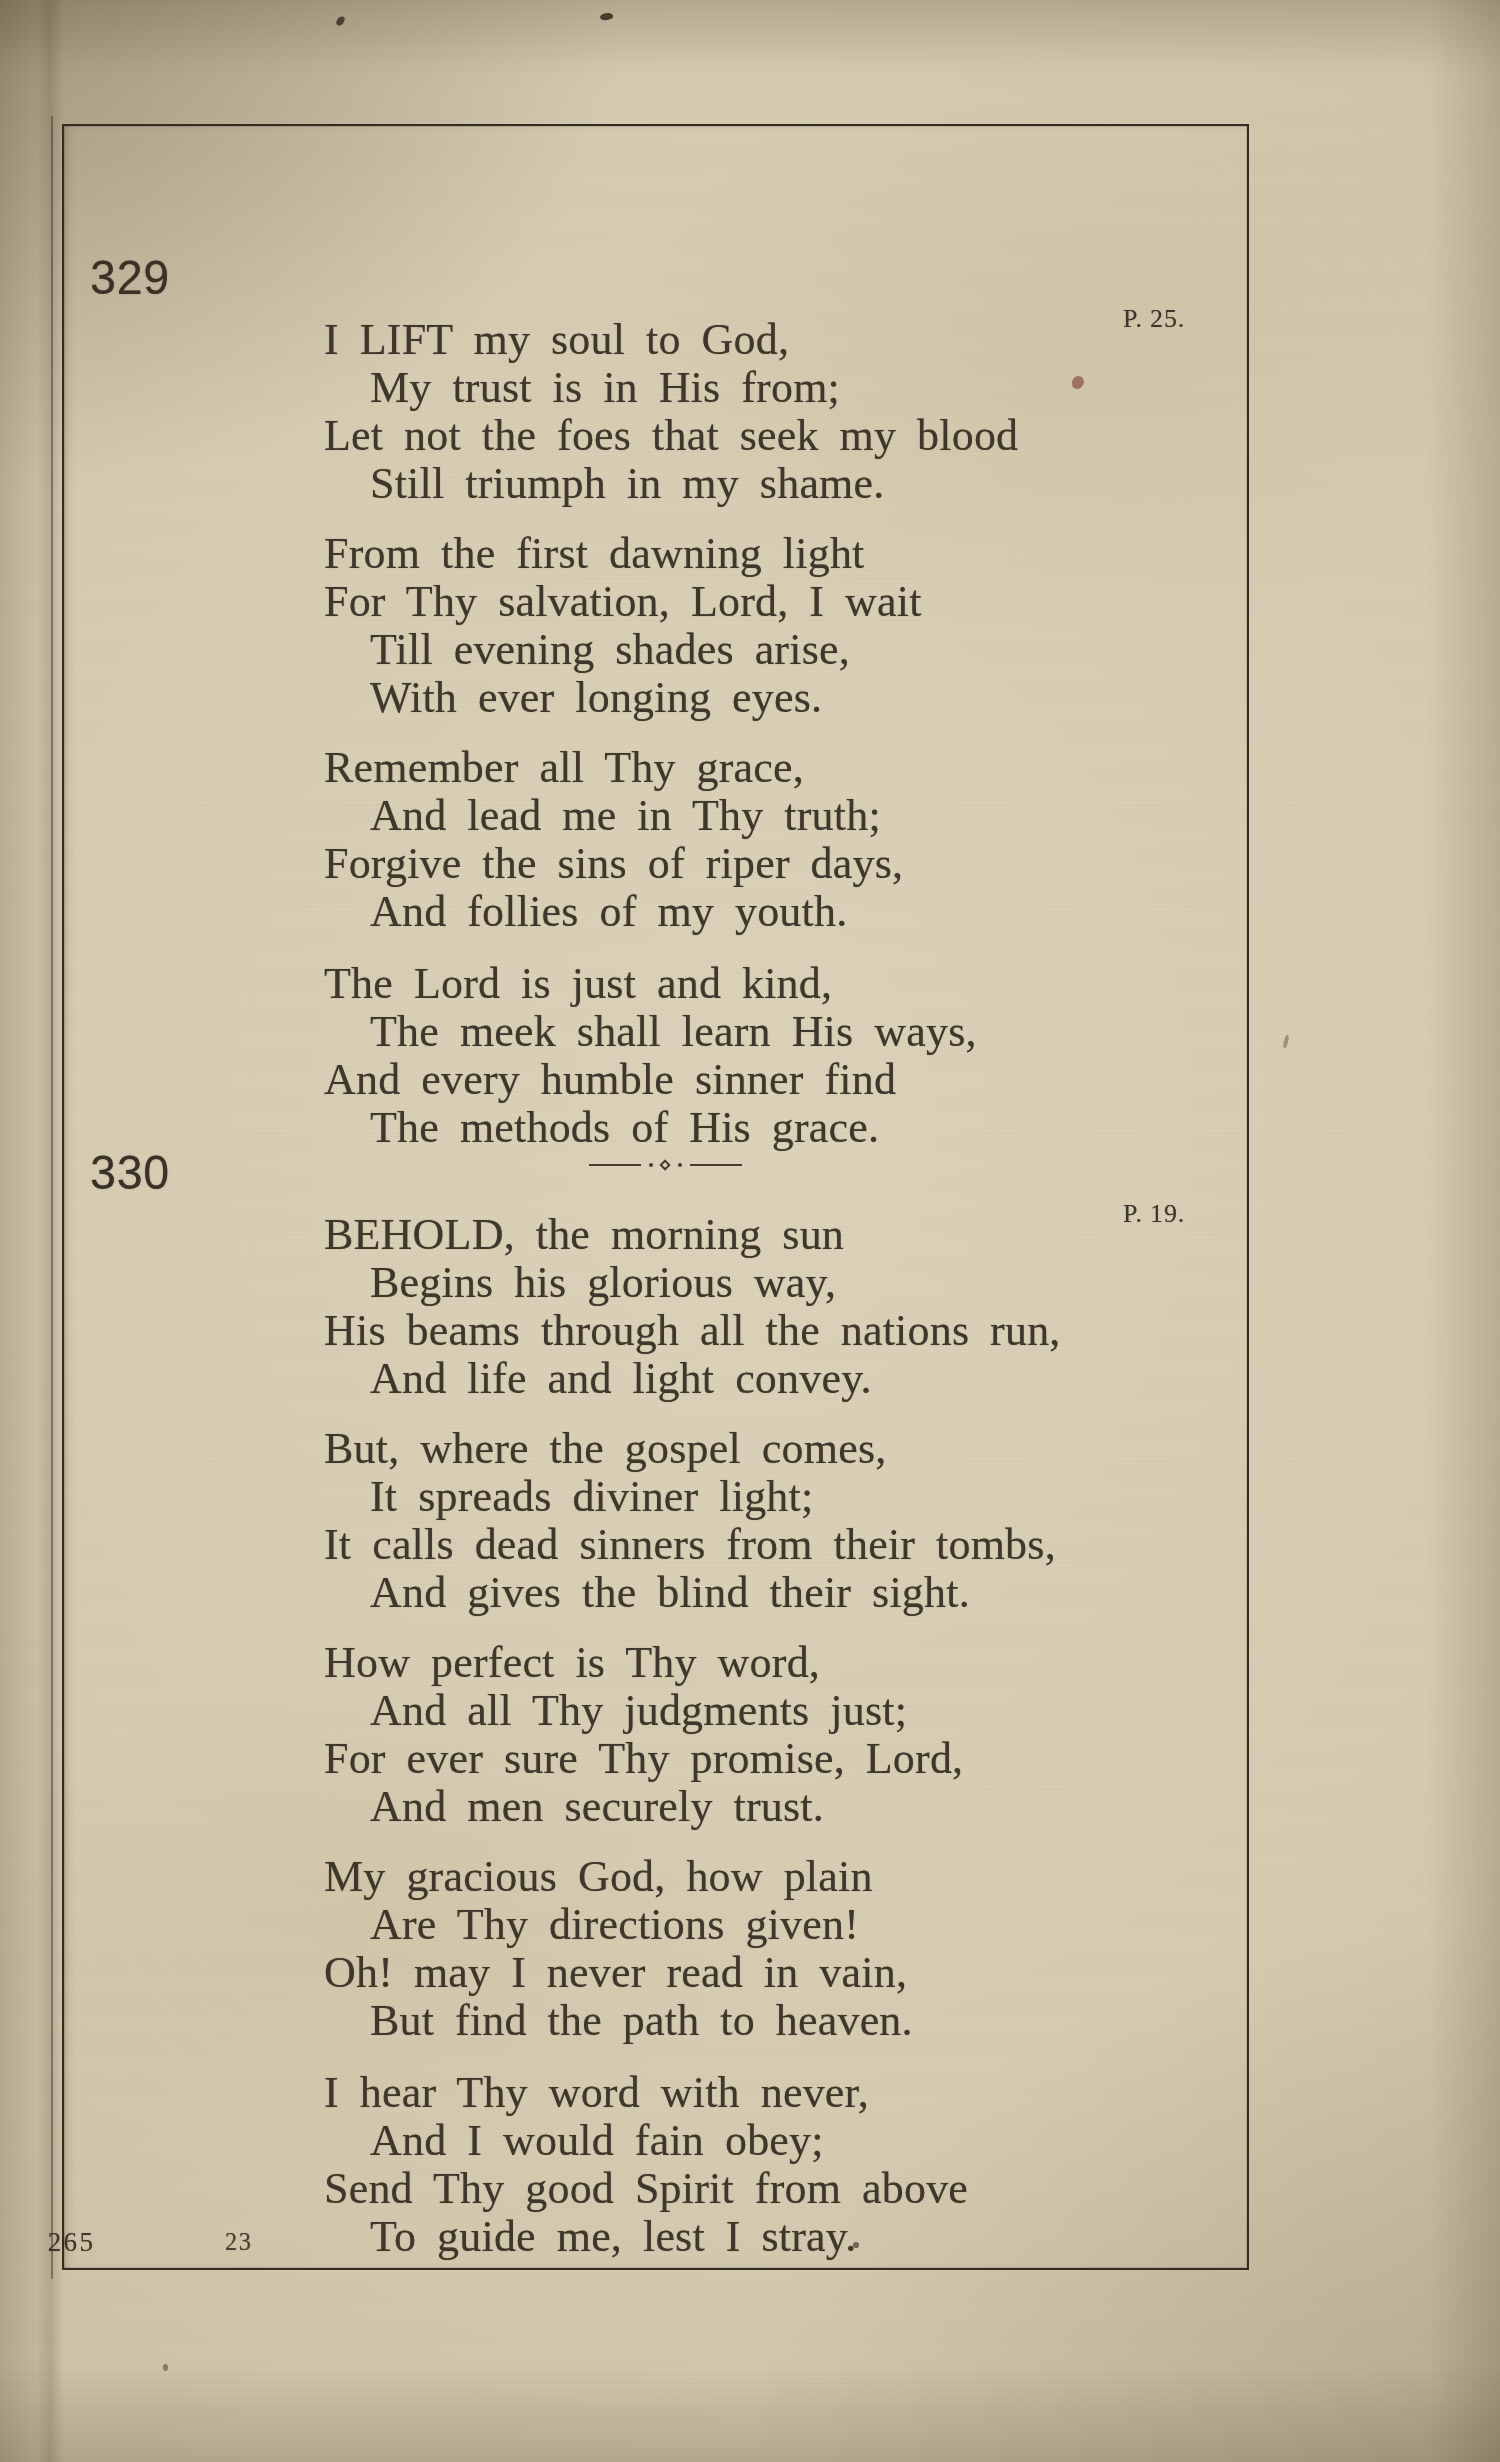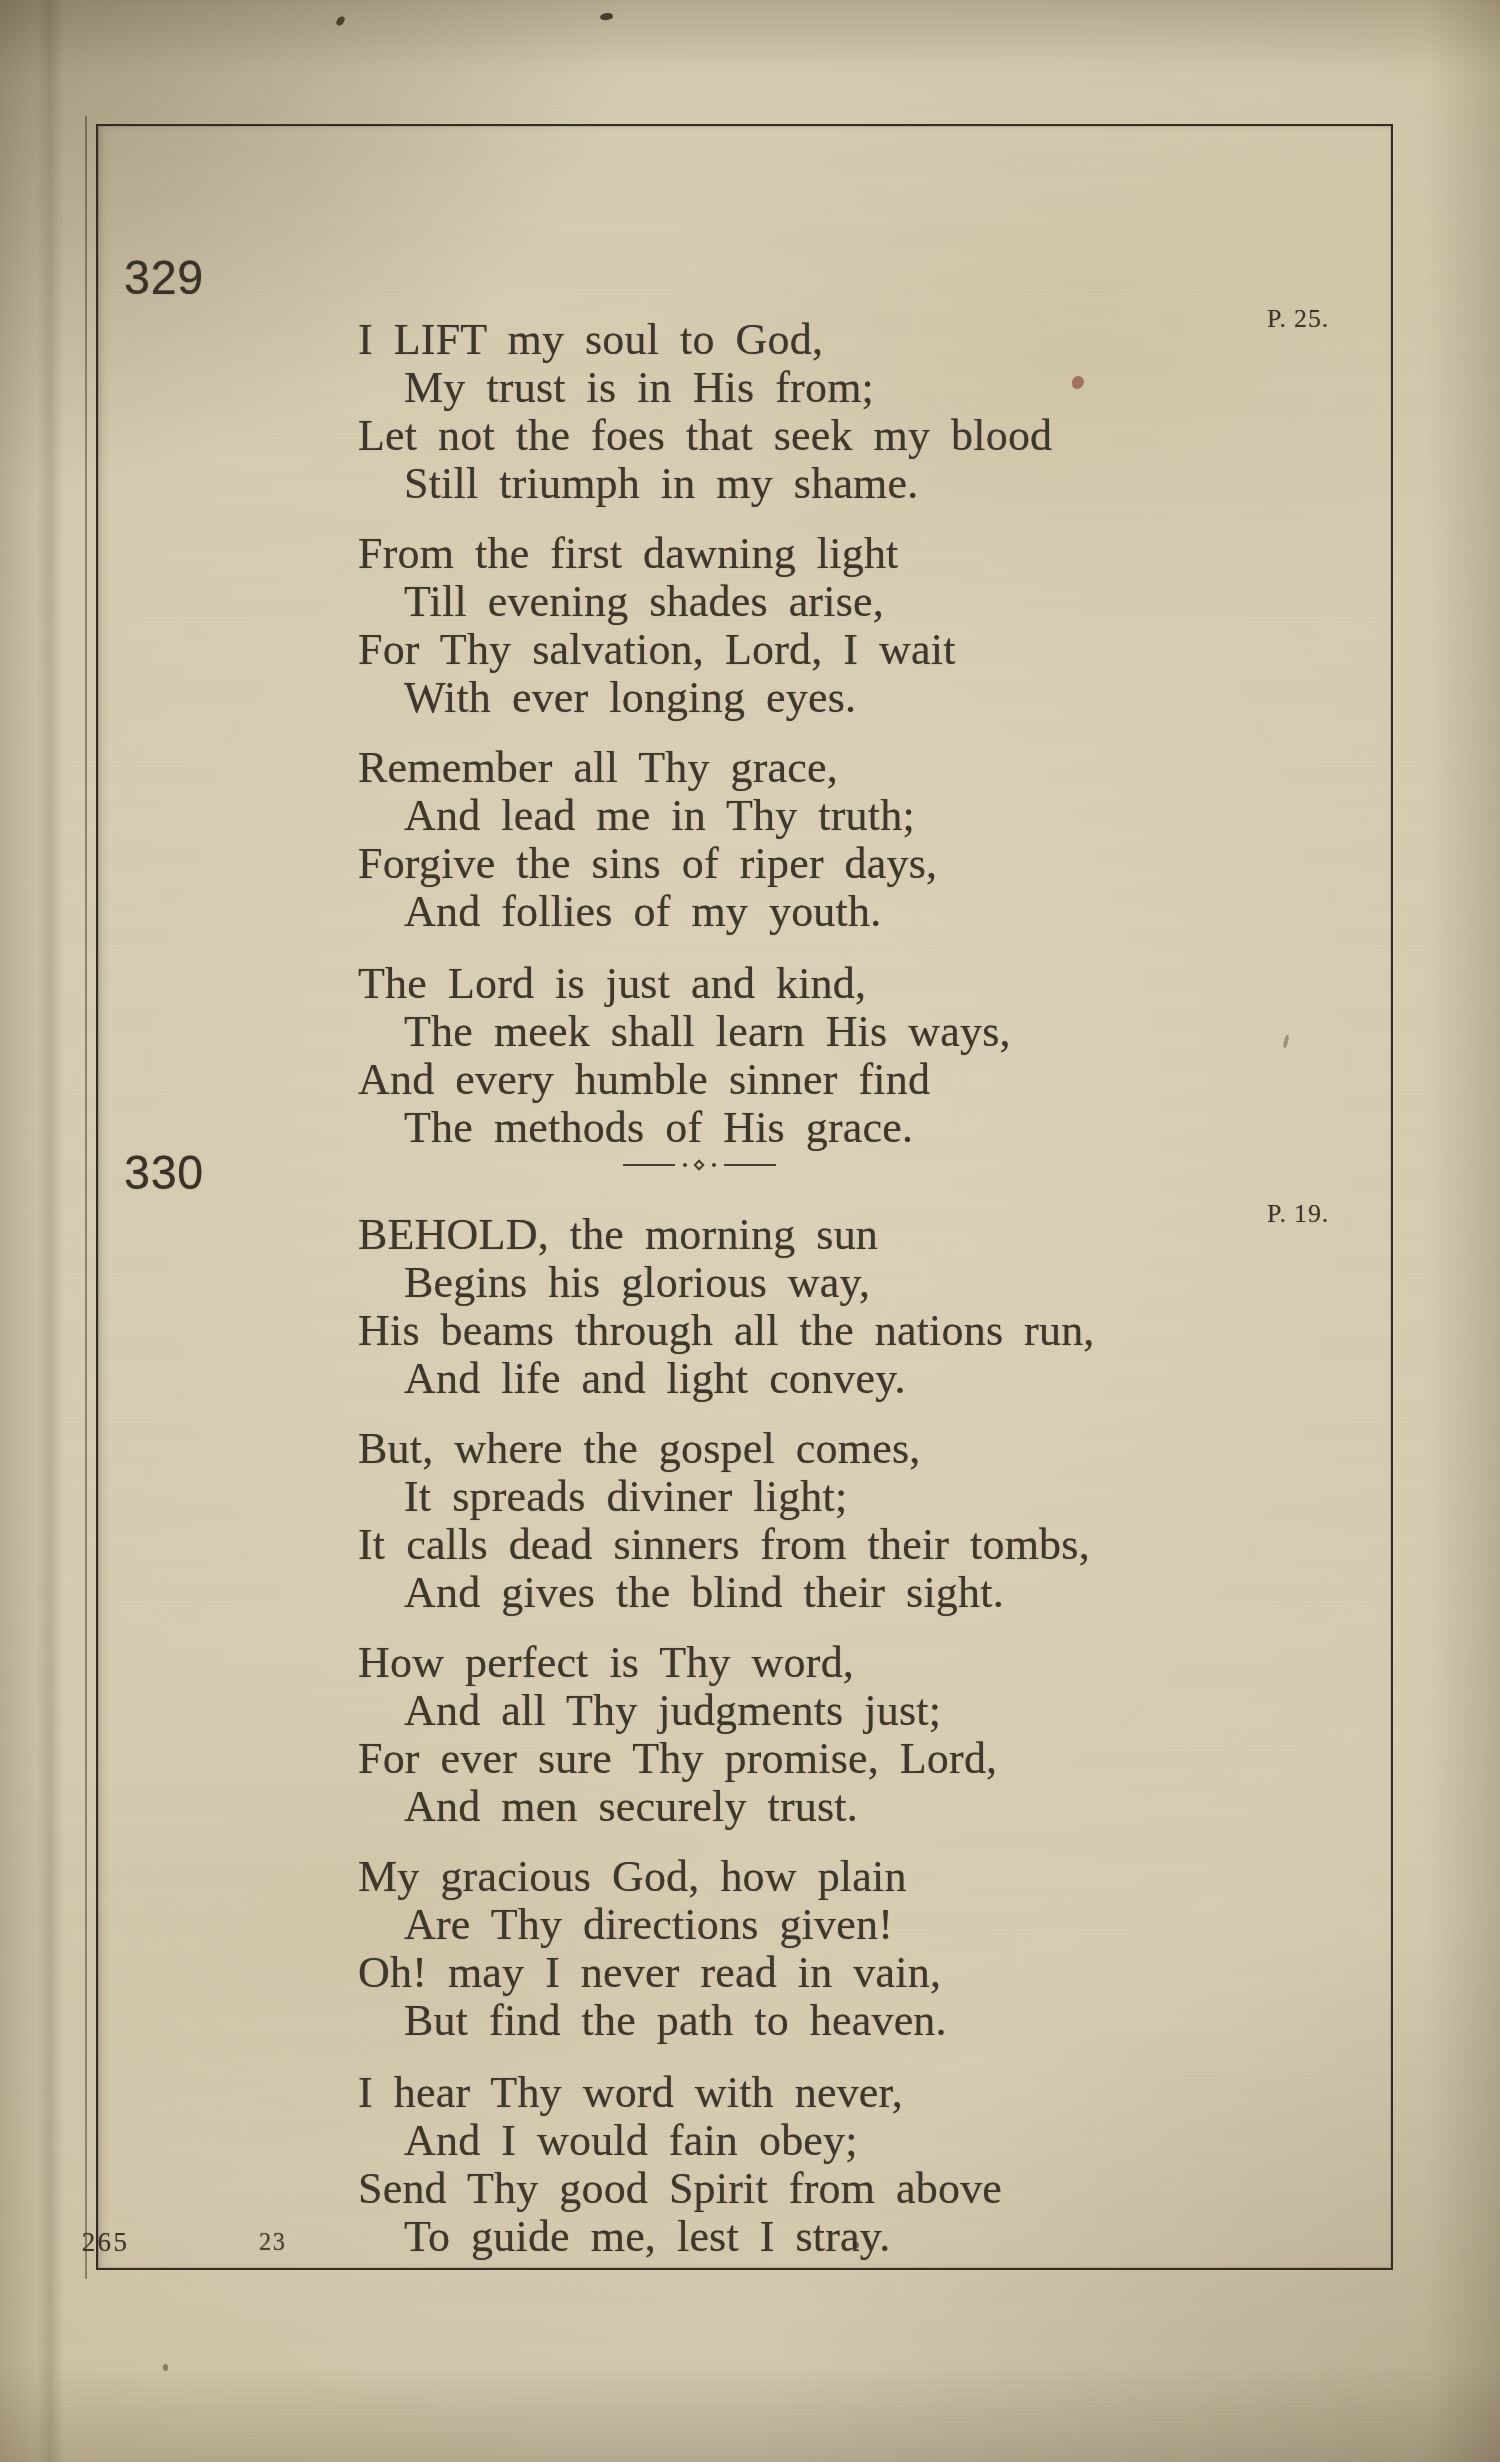--- a/index.html
+++ b/index.html
@@ -23,21 +23,21 @@
       radial-gradient(26% 10% at 24% 78%, rgba(148,120,66,0.07), rgba(148,120,66,0) 100%),
       repeating-linear-gradient(0deg, rgba(0,0,0,0.012) 0 1.6px, rgba(0,0,0,0) 1.6px 4.1px),
       radial-gradient(120% 92% at 50% 46%, #dbd2b9 0%, #d5cbb1 45%, #cbbfa2 75%, #b3a685 100%);
   }
   .binding-shadow {
     position:absolute; left:36px; top:0; width:28px; height:100%;
     background:linear-gradient(to right, rgba(60,48,28,0), rgba(60,48,28,0.16), rgba(60,48,28,0));
   }
   
   .page-frame {
-    position:absolute; left:96px; top:124px; width:1297px; height:2146px;
+    position:absolute; left:62px; top:124px; width:1187px; height:2146px;
     border:2.4px solid #332c20;
     box-shadow: inset 0 0 0 0.8px rgba(51,44,32,0.18), inset 6.5px 0 11.4px -8.1px rgba(40,32,18,0.45);
   }
   .page-frame::before {
     content:""; position:absolute; left:-13px; top:-9.8px; bottom:-11.4px; width:0;
     border-left:2.4px solid rgba(51,44,32,0.45);
   }
   
   .hymns { position:absolute; inset:0; padding-top:190px; }
   .hymn { position:relative; }
@@ -116,23 +116,23 @@
   <div class="line indent">My trust is in His from;</div>
 
   <div class="line">Let not the foes that seek my blood</div>
 
   <div class="line indent">Still triumph in my shame.</div>
 </div>
 
   <div class="stanza">
   <div class="line">From the first dawning light</div>
 
+  <div class="line">For Thy salvation, Lord, I wait</div>
+
   <div class="line indent">Till evening shades arise,</div>
-
-  <div class="line">For Thy salvation, Lord, I wait</div>
 
   <div class="line indent">With ever longing eyes.</div>
 </div>
 
   <div class="stanza">
   <div class="line">Remember all Thy grace,</div>
 
   <div class="line indent">And lead me in Thy truth;</div>
 
   <div class="line">Forgive the sins of riper days,</div>

